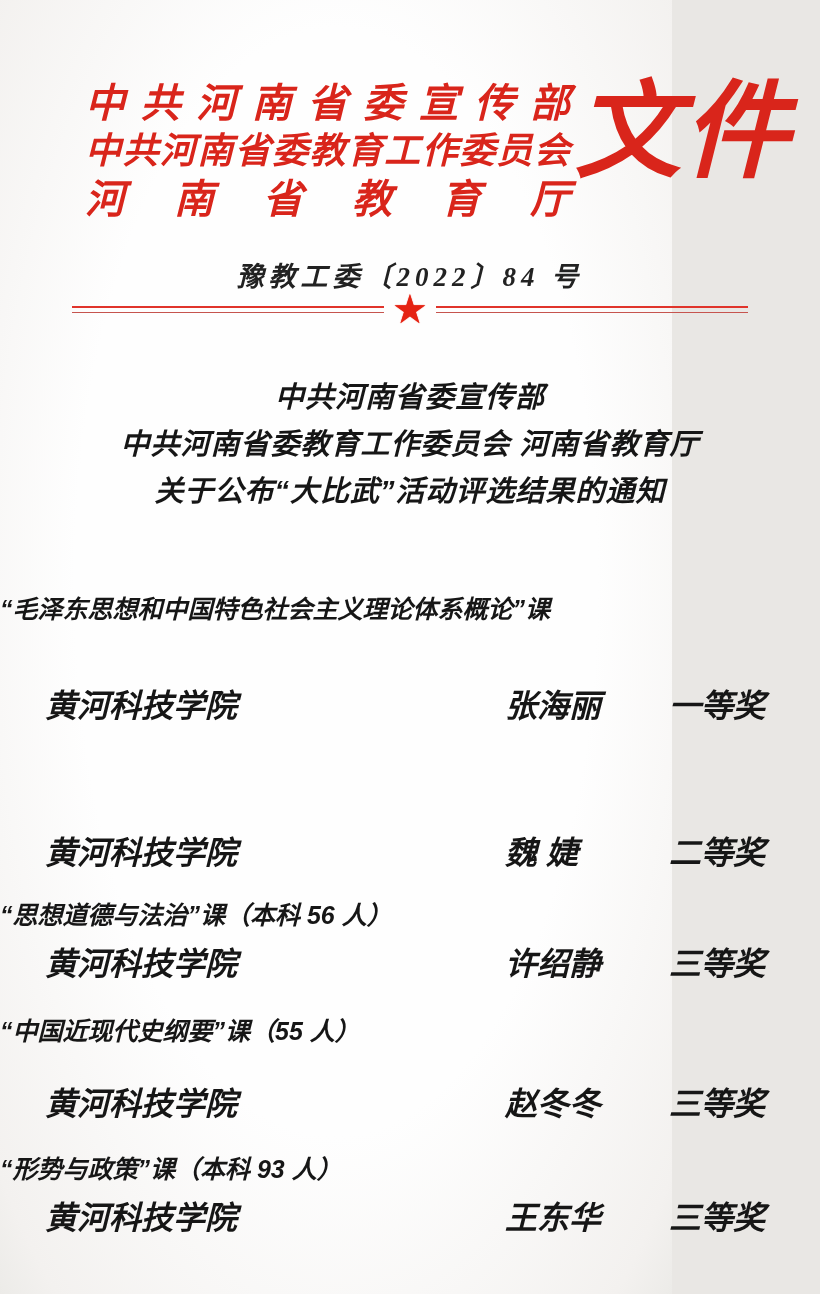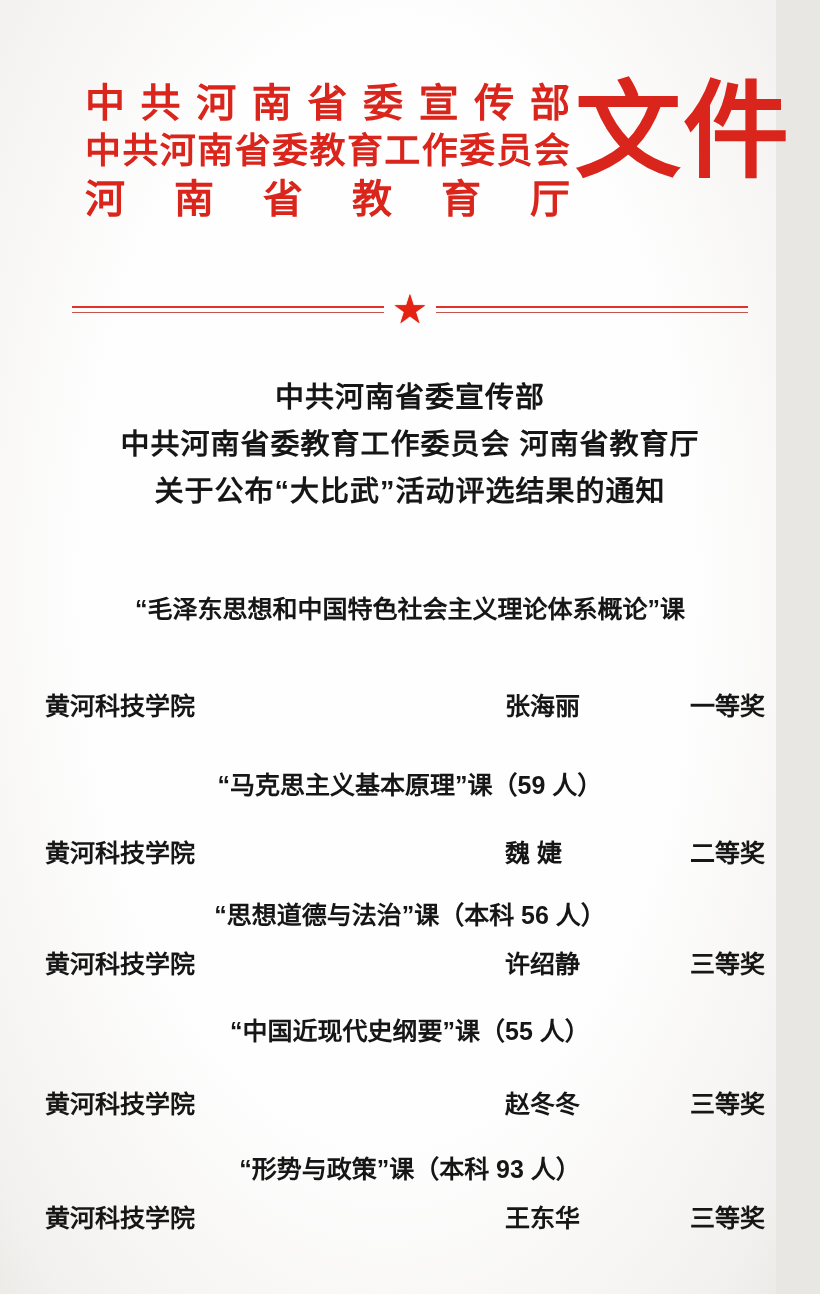--- a/index.html
+++ b/index.html
@@ -4,24 +4,25 @@
 <style>
   html,body{margin:0;padding:0;}
   body{
     width:820px;height:1294px;
     font-family:"Liberation Sans","DejaVu Sans",sans-serif;
     background:#e9e7e4;
     overflow:hidden;
   }
   .page{
     position:relative;
-    width:776px;height:1294px;
+    width:672px;height:1294px;
     background:radial-gradient(ellipse at 50% 45%, #fefefe 55%, #f3f1ef 92%, #ecebe8 100%);
     color:#1f1f1f;
     box-sizing:border-box;
+    font-style:italic;
   }
   
   .letterhead{
     position:absolute;top:78px;left:85px;width:485px;
     color:#d9251b;
     font-weight:700;
   }
   .org-line{
     width:485px;
     text-align:justify;
@@ -60,28 +61,28 @@
   }
   
   .doc-title{
     position:absolute;top:374px;left:0;width:820px;
     text-align:center;font-weight:700;font-size:29px;line-height:47px;
     color:#161616;letter-spacing:1px;
   }
   
   .section-heading{
     position:absolute;left:0;width:820px;
-    text-align:center;font-weight:700;font-size:25px;line-height:43px;
+    font-weight:700;font-size:25px;line-height:43px;
     color:#161616;
   }
   .award-row{
     position:absolute;left:0;width:820px;
     box-sizing:border-box;padding:0 55px 0 45px;
     display:flex;align-items:center;
-    font-weight:700;font-size:25px;line-height:32px;color:#161616;
+    font-weight:700;font-size:32px;line-height:32px;color:#161616;
   }
   .row-school{flex:1;text-align:left;}
   .row-name{width:130px;text-align:left;white-space:nowrap;}
   .row-award{width:130px;text-align:right;}
   
   .s1{top:588px;}
   .r1{top:690px;}
   .s2{top:764px;}
   .r2{top:837px;}
   .s3{top:894px;}
@@ -96,20 +97,21 @@
 
 <div class="page">
 
   <div class="letterhead">
     <div class="org-line org-line-1">中共河南省委宣传部</div>
     <div class="org-line org-line-2">中共河南省委教育工作委员会</div>
     <div class="org-line org-line-3">河南省教育厅</div>
   </div>
   <div class="doc-type">文件</div>
 
+  <div class="doc-number">豫教工委〔2022〕84 号</div>
 
   <div class="red-rule">
     <div class="rule-seg"></div>
     <div class="rule-star">★</div>
     <div class="rule-seg"></div>
   </div>
 
   <div class="doc-title">
     <div>中共河南省委宣传部</div>
     <div>中共河南省委教育工作委员会 河南省教育厅</div>
@@ -118,23 +120,20 @@
 
   <div class="section-heading s1">
     <div>“毛泽东思想和中国特色社会主义理论体系概论”课</div>
   </div>
   <div class="award-row r1">
     <span class="row-school">黄河科技学院</span>
     <span class="row-name">张海丽</span>
     <span class="row-award">一等奖</span>
   </div>
 
-  <div class="section-heading s2">
-    <div>“马克思主义基本原理”课（59 人）</div>
-  </div>
   <div class="award-row r2">
     <span class="row-school">黄河科技学院</span>
     <span class="row-name">魏  婕</span>
     <span class="row-award">二等奖</span>
   </div>
 
   <div class="section-heading s3">
     <div>“思想道德与法治”课（本科 56 人）</div>
   </div>
   <div class="award-row r3">

